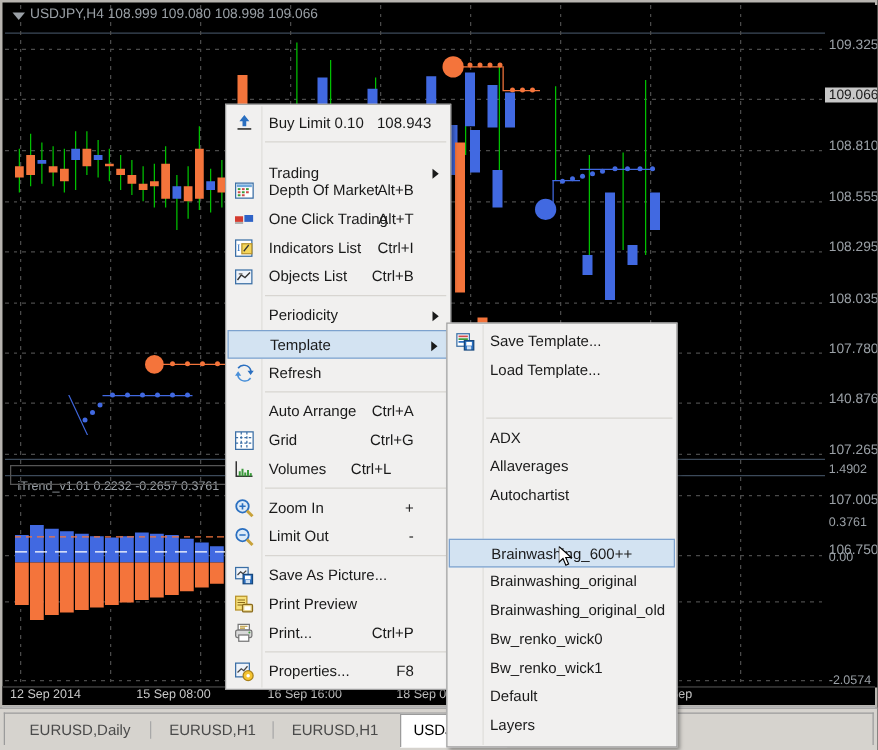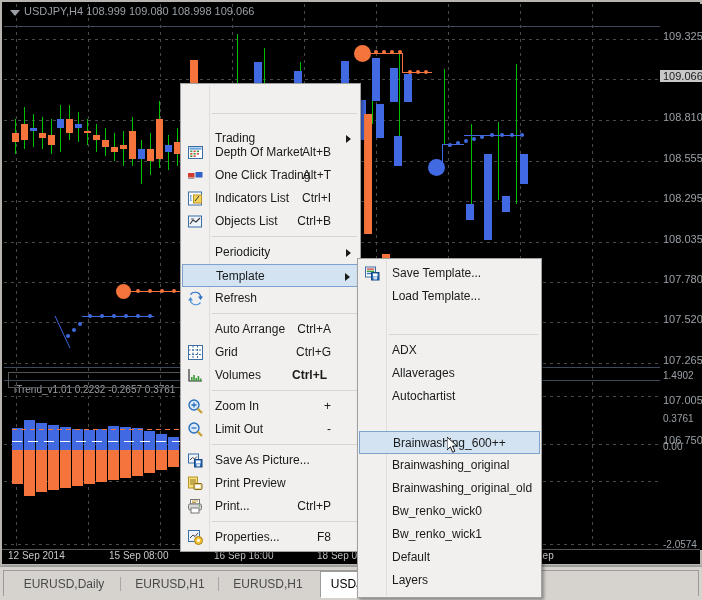--- a/index.html
+++ b/index.html
@@ -416,21 +416,21 @@
       </div>
 
     <div class="price-axis" id="priceAxis">
         <div class="plabel" style="top:26px;">109.325</div>
         <div class="plabel cur" style="top:66px;">109.066</div>
         <div class="plabel" style="top:107px;">108.810</div>
         <div class="plabel" style="top:148px;">108.555</div>
         <div class="plabel" style="top:188px;">108.295</div>
         <div class="plabel" style="top:229px;">108.035</div>
         <div class="plabel" style="top:269px;">107.780</div>
-        <div class="plabel" style="top:309px;">107.520</div>
+        <div class="plabel" style="top:309px;">140.876</div>
         <div class="plabel" style="top:350px;">107.265</div>
         <div class="plabel" style="top:390px;">107.005</div>
         <div class="plabel" style="top:430px;">106.750</div>
         <div class="plabel sm" style="top:366px;">1.4902</div>
         <div class="plabel sm" style="top:409px;">0.3761</div>
         <div class="plabel sm" style="top:437px;">0.00</div>
         <div class="plabel sm" style="top:535px;">-2.0574</div>
       </div>
 
   </div>
@@ -461,20 +461,28 @@
         <div class="tab-div" style="left:116px;"></div>
         <div class="tab" style="left:120px;width:92px;">EURUSD,H1</div>
         <div class="tab-div" style="left:214px;"></div>
         <div class="tab" style="left:218px;width:92px;">EURUSD,H1</div>
         <div class="tab active" style="left:316px;width:84px;">USDJPY,H4</div>
       </div>
   </div>
 
   <div class="menu" id="ctxMenu" style="left:180px;top:83px;width:181px;height:469px;">
     <div class="gutter"></div>
+  <div class="mitem" style="top:3px;">
+        <div class="lbl">Buy Limit 0.10</div>
+        <div class="acc" style="right:14px;">108.943</div>
+        <div class="micon"><svg width="17" height="17" viewBox="0 0 17 17">
+            <path d="M8.5 2 L12.5 7 H10 V11 H7 V7 H4.5 Z" fill="#2a6fc0"></path>
+            <rect x="3" y="12.5" width="11" height="1.3" fill="#333"></rect>
+          </svg></div>
+      </div>
       <div class="msep" style="left:31px;right:3px;top:29px;"></div>
       <div class="mitem" style="top:43px;">
         <div class="lbl">Trading</div>
         <div class="arrow"></div>
       </div>
       <div class="mitem" style="top:57px;">
         <div class="lbl">Depth Of Market</div>
         <div class="acc" style="right:28px;">Alt+B</div>
         <div class="micon"><svg width="17" height="17" viewBox="0 0 17 17">
             <rect x="1.5" y="2.5" width="14" height="12" fill="#fff" stroke="#3a6ea5"></rect>
@@ -541,21 +549,21 @@
       <div class="mitem" style="top:257px;">
         <div class="lbl">Grid</div>
         <div class="acc" style="right:28px;">Ctrl+G</div>
         <div class="micon"><svg width="17" height="17" viewBox="0 0 17 17">
             <rect x="1.5" y="1.5" width="14" height="14" fill="#fff" stroke="#3a6ea5"></rect>
             <path d="M6 1.5 V15.5 M10.5 1.5 V15.5 M1.5 6 H15.5 M1.5 10.5 H15.5" stroke="#3a6ea5" stroke-width="1" stroke-dasharray="2,1.5"></path>
           </svg></div>
       </div>
       <div class="mitem" style="top:280px;">
         <div class="lbl">Volumes</div>
-        <div class="acc" style="right:32px;font-weight:bold;">Ctrl+L</div>
+        <div class="acc" style="right:46px;">Ctrl+L</div>
         <div class="micon"><svg width="17" height="17" viewBox="0 0 17 17">
             <path d="M2 2 V14 H15" stroke="#333" stroke-width="1.2" fill="none"></path>
             <rect x="4" y="10" width="1.6" height="4" fill="#3c9a3c"></rect>
             <rect x="6.2" y="8" width="1.6" height="6" fill="#3c9a3c"></rect>
             <rect x="8.4" y="11" width="1.6" height="3" fill="#3c9a3c"></rect>
             <rect x="10.6" y="9" width="1.6" height="5" fill="#3c9a3c"></rect>
             <rect x="12.8" y="11.5" width="1.6" height="2.5" fill="#3c9a3c"></rect>
           </svg></div>
       </div>
       <div class="msep" style="left:31px;right:3px;top:306px;"></div>

